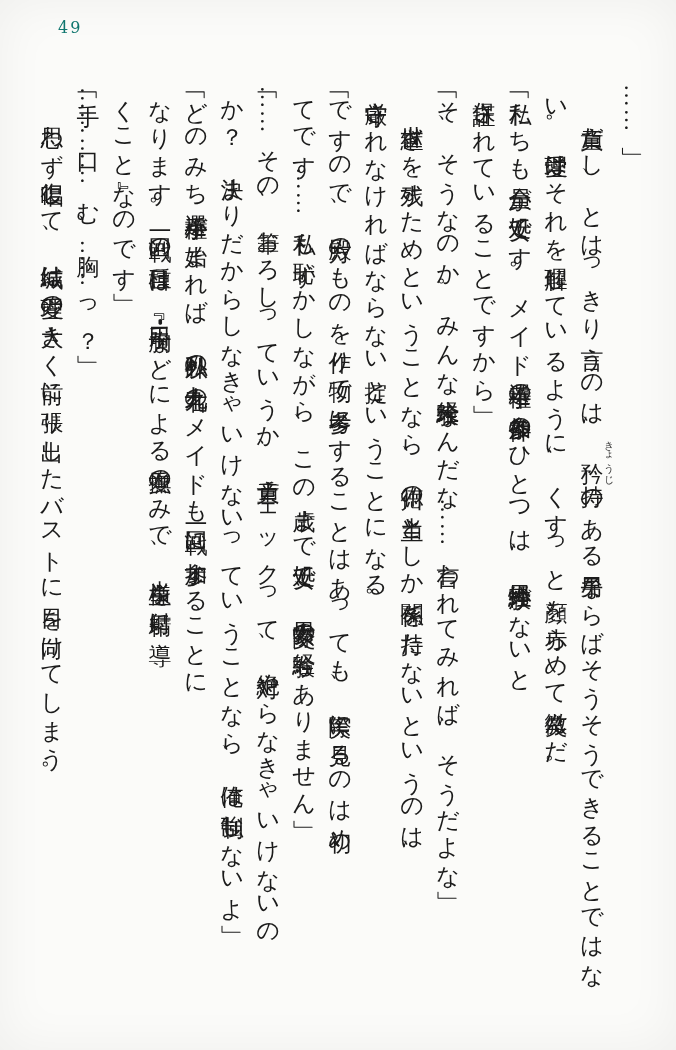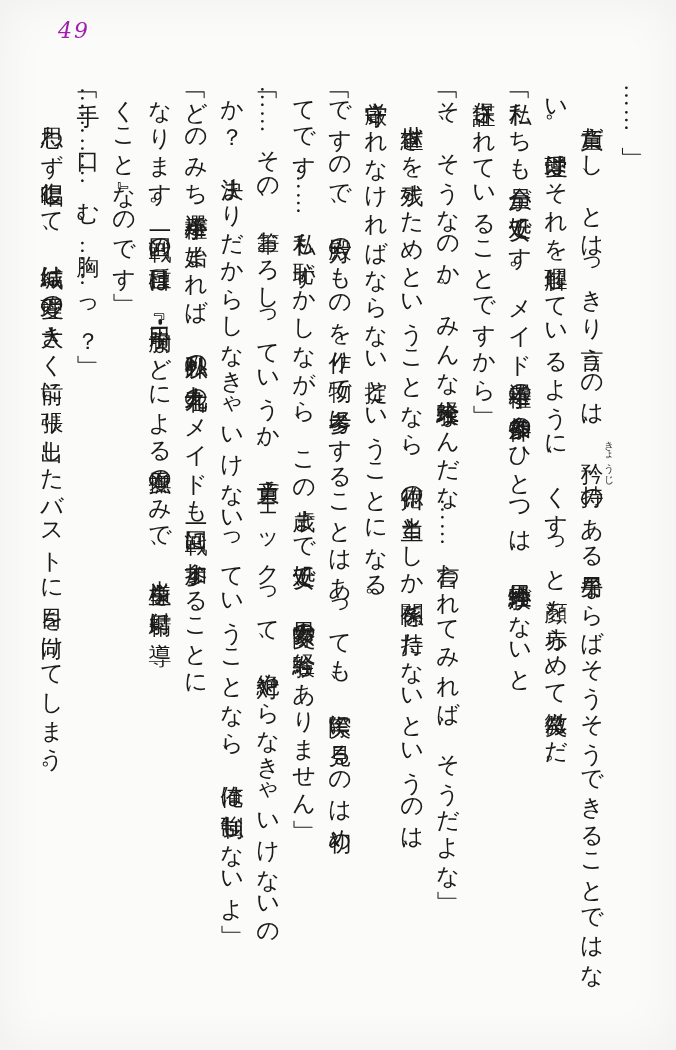--- a/index.html
+++ b/index.html
@@ -13,23 +13,22 @@
     height: 1050px;
     background: #fbfbf9;
     overflow: hidden;
     box-shadow: inset 0 0 50px rgba(0,0,0,0.05);
     font-family: "Liberation Serif", "DejaVu Serif", serif;
   }
   .page-number {
     position: absolute;
     top: 18px;
     left: 58px;
-    font-size: 22px;
-    font-style: italic;
-    color: #a21caf;
+    font-size: 16px;
+    color: #0f766e;
     letter-spacing: 2px;
     font-family: "DejaVu Serif", "Liberation Serif", serif;
   }
   .text-area {
     position: absolute;
     top: 84px;
     right: 26px;
     height: 932px;
     writing-mode: vertical-rl;
     text-orientation: mixed;

